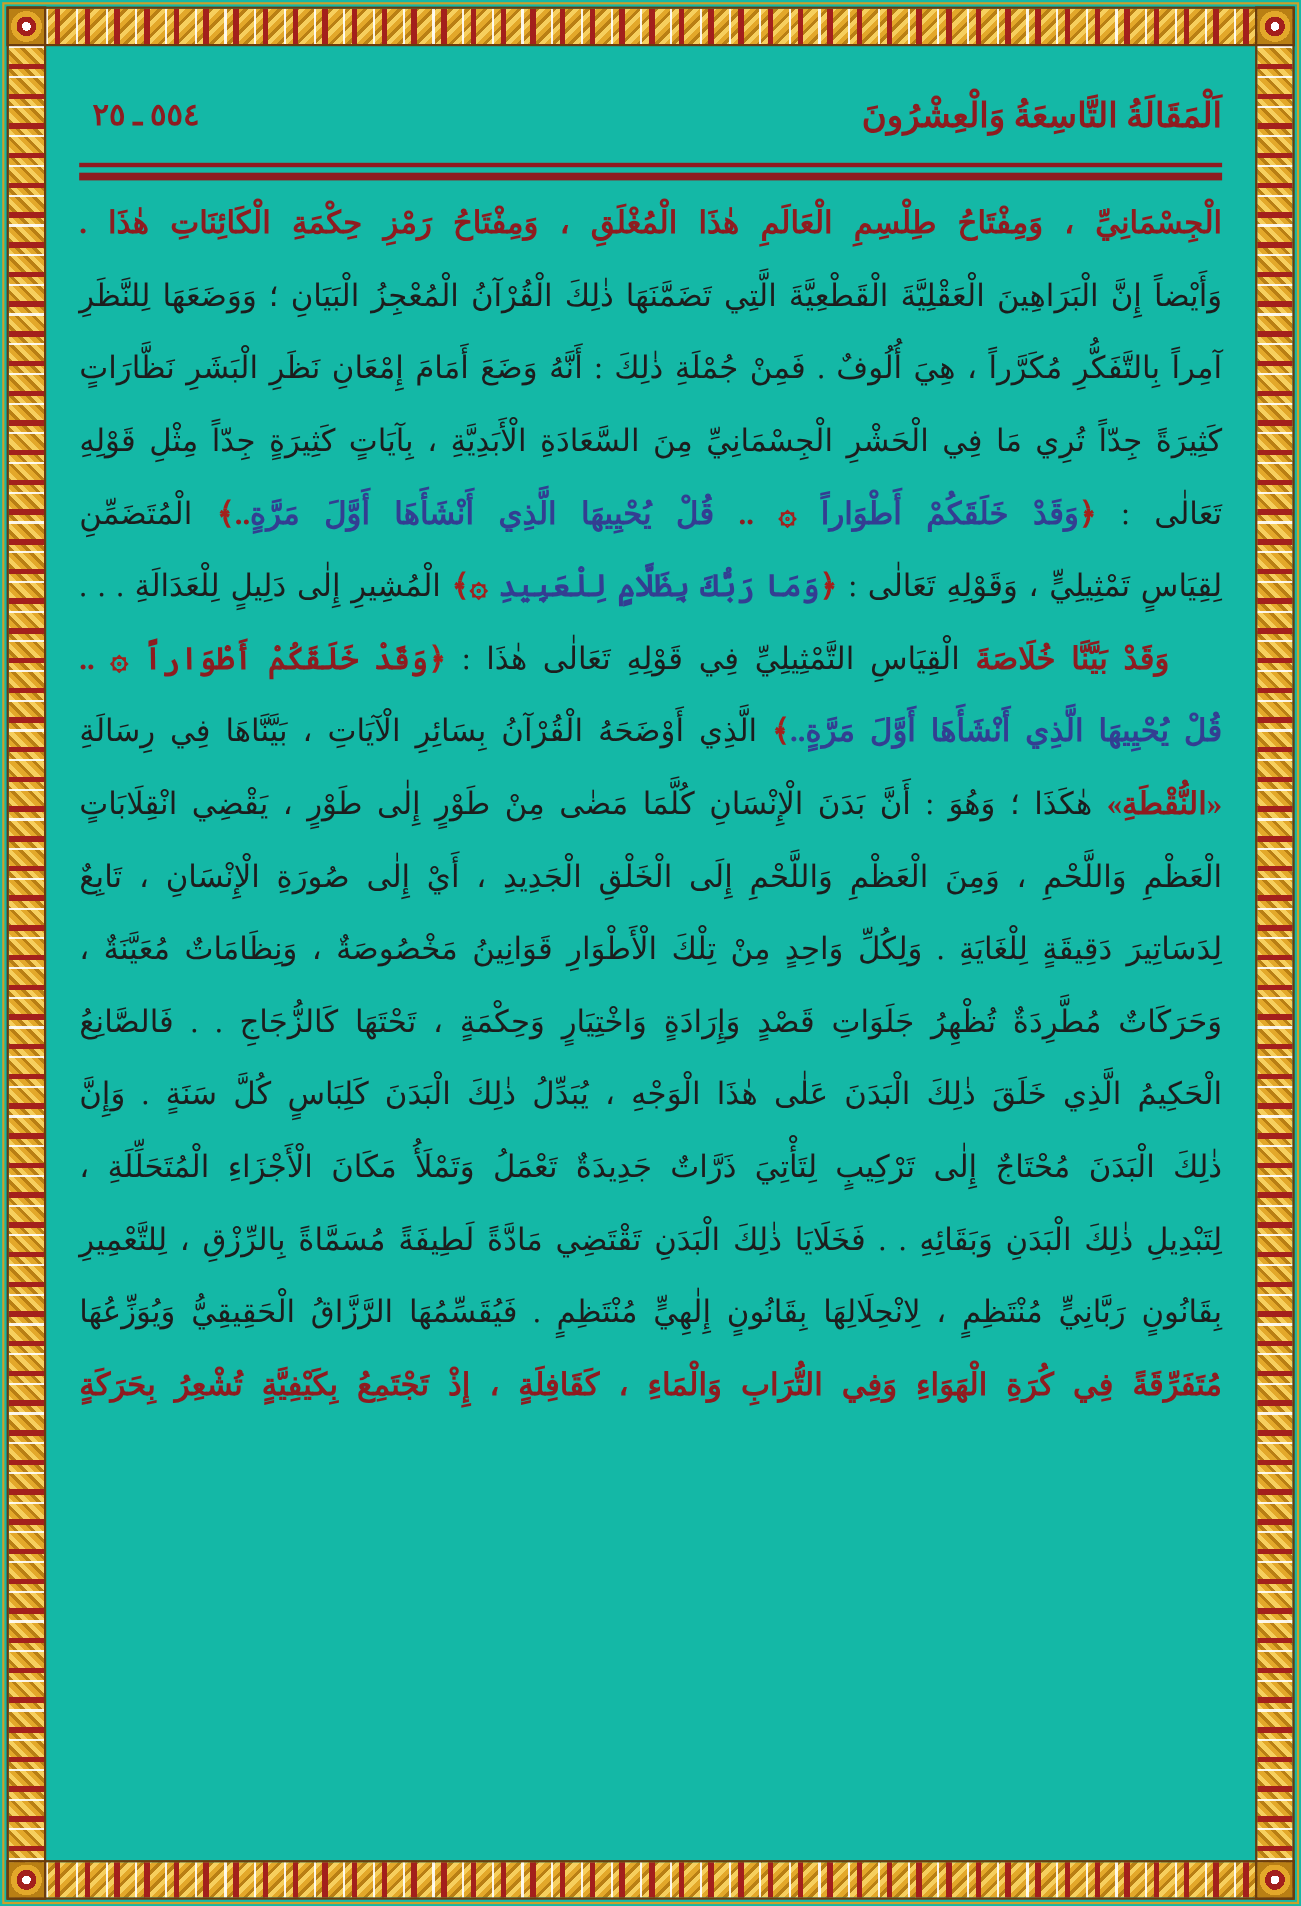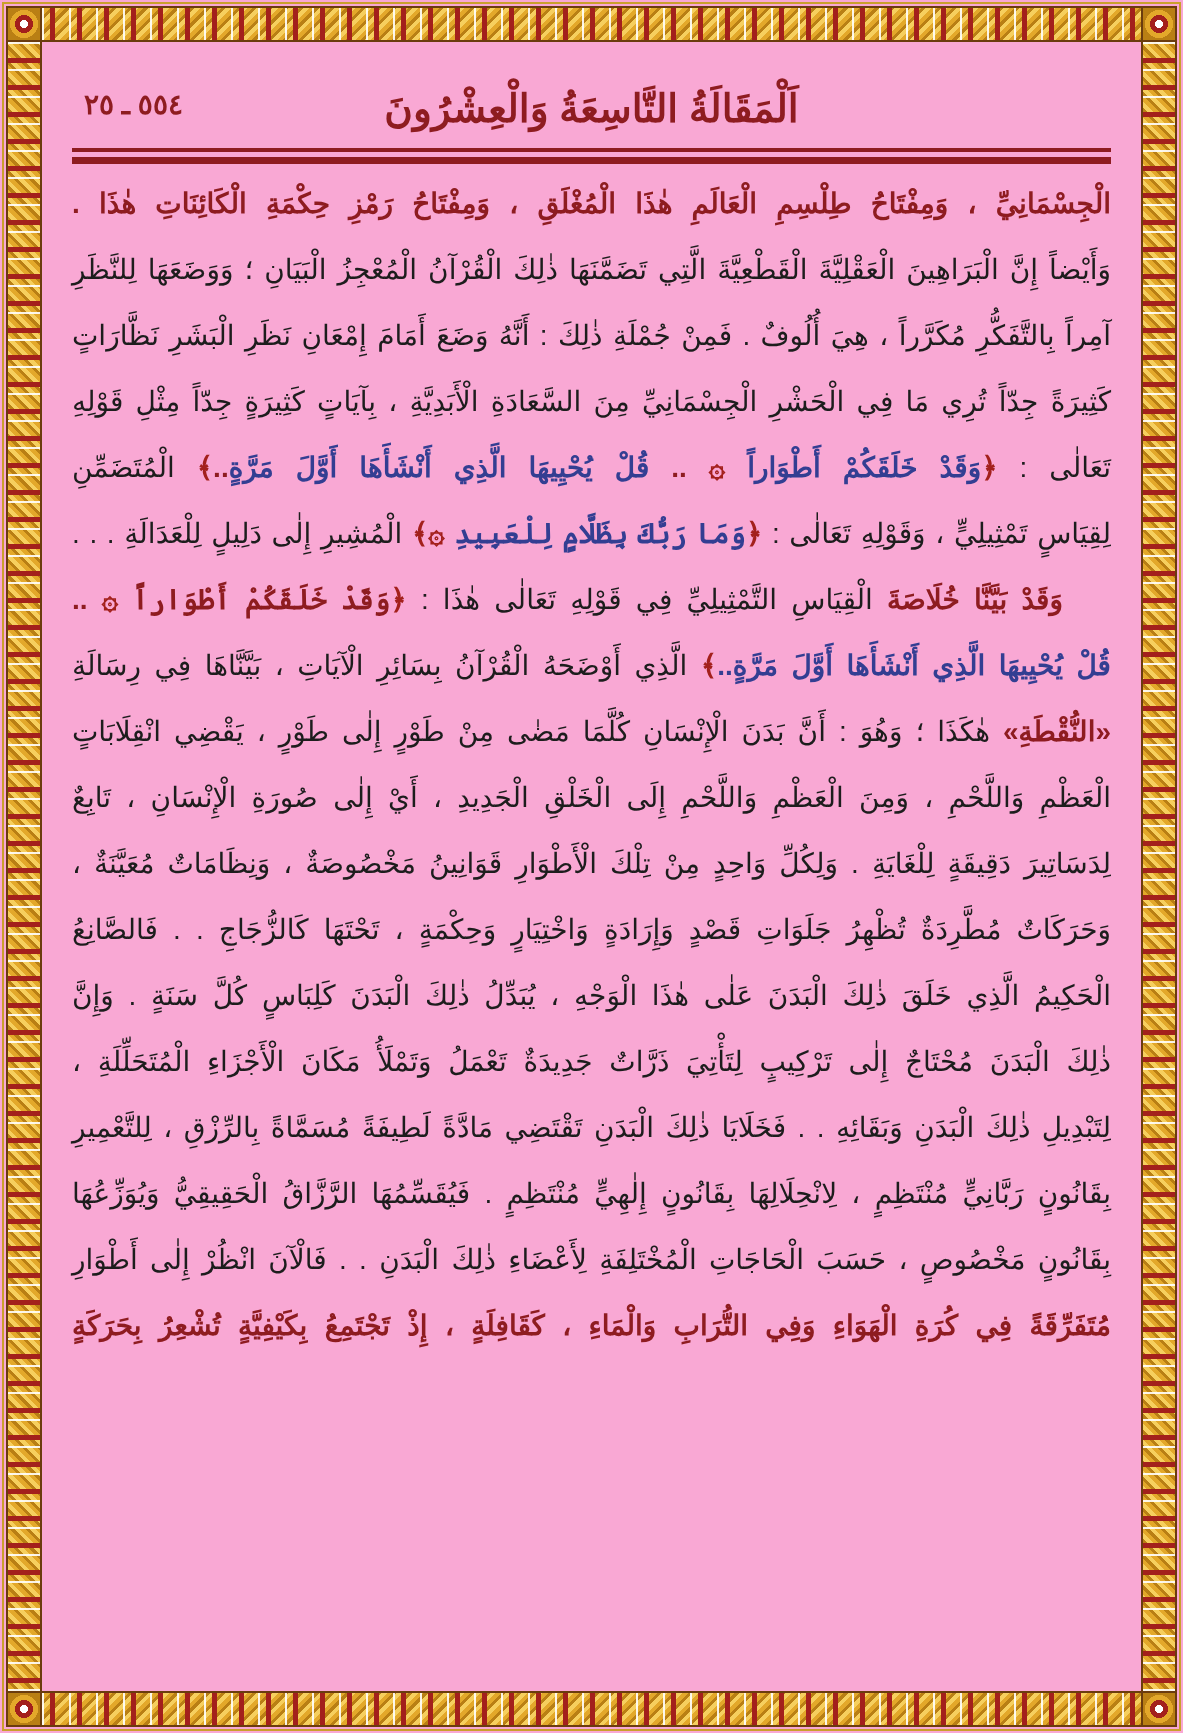--- a/index.html
+++ b/index.html
@@ -1,19 +1,19 @@
 <!DOCTYPE html>
 <html lang="ar" dir="rtl"><head>
 <meta charset="utf-8">
 <style>
   html,body{margin:0;padding:0;background:#efece5;}
   .page{
     position:relative;width:1183px;height:1733px;margin:0 auto;
-    background:#f9a8d4;overflow:hidden;
-    font-family:Liberation Sans, sans-serif;
+    background:#14b8a6;overflow:hidden;
+    font-family:Liberation Serif, serif;
   }
   
   .outer-line{position:absolute;inset:2px;border:2px solid #caa02c;pointer-events:none;}
   .b-strip{position:absolute;border:2px solid #6b3c0e;box-sizing:border-box;}
   .b-top,.b-bottom{
     left:6px;right:6px;height:36px;
     background:
       repeating-linear-gradient(90deg, transparent 0 7px, rgba(255,255,255,.9) 7px 9px, transparent 9px 15px, #a3201c 15px 20px, transparent 20px 27px),
       repeating-linear-gradient(135deg, #f6cf5e 0 4px, #e3a82a 4px 8px, #b97f14 8px 11px);
   }
@@ -34,21 +34,21 @@
   .c-bl{bottom:6px;left:6px;} .c-br{bottom:6px;right:6px;}
 
   
   .content{position:absolute;top:76px;left:72px;right:72px;bottom:56px;}
   .header{position:relative;height:64px;}
   .page-num{
     position:absolute;top:12px;left:auto;right:auto;inset-inline-start:auto;inset-inline-end:12px;
     font-size:28px;font-weight:bold;color:#8e1c20;letter-spacing:1px;
   }
   .title{
-    text-align:center;padding-top:10px;font-size:39px;font-weight:bold;color:#8e1c20;
+    padding-top:10px;font-size:31px;font-weight:bold;color:#8e1c20;
   }
   .rule{height:16px;border-top:4px solid #8e1c20;border-bottom:7px solid #8e1c20;box-sizing:border-box;margin-top:8px;}
   .body-text{padding-top:16px;direction:rtl;}
   .line{
     height:66px;line-height:48px;font-size:28px;
     text-align:justify;text-align-last:justify;text-justify:inter-word;
     overflow:visible;white-space:normal;color:#1d1d1d;
   }
   .line.indent{padding-right:48px;}
   .seg-k{color:#1d1d1d;}
@@ -87,18 +87,17 @@
         <div class="line indent"><span class="seg-r">وَقَدْ بَيَّنَّا خُلَاصَةَ </span><span class="seg-k">الْقِيَاسِ التَّمْثِيلِيِّ فِي قَوْلِهِ تَعَالٰى هٰذَا : </span><span class="seg-o">﴿</span><span class="seg-r">وَقَدْ خَلَقَكُمْ أَطْوَاراً </span><span class="seg-o">۞</span><span class="seg-r"> ..</span></div>
         <div class="line"><span class="seg-b">قُلْ يُحْيِيهَا الَّذِي أَنْشَأَهَا أَوَّلَ مَرَّةٍ..</span><span class="seg-o">﴾</span><span class="seg-k"> الَّذِي أَوْضَحَهُ الْقُرْآنُ بِسَائِرِ الْآيَاتِ ، بَيَّنَّاهَا فِي رِسَالَةِ</span></div>
         <div class="line"><span class="seg-r">«النُّقْطَةِ»</span><span class="seg-k"> هٰكَذَا ؛ وَهُوَ : أَنَّ بَدَنَ الْإِنْسَانِ كُلَّمَا مَضٰى مِنْ طَوْرٍ إِلٰى طَوْرٍ ، يَقْضِي انْقِلَابَاتٍ</span></div>
         <div class="line"><span class="seg-k">الْعَظْمِ وَاللَّحْمِ ، وَمِنَ الْعَظْمِ وَاللَّحْمِ إِلَى الْخَلْقِ الْجَدِيدِ ، أَيْ إِلٰى صُورَةِ الْإِنْسَانِ ، تَابِعٌ</span></div>
         <div class="line"><span class="seg-k">لِدَسَاتِيرَ دَقِيقَةٍ لِلْغَايَةِ . وَلِكُلِّ وَاحِدٍ مِنْ تِلْكَ الْأَطْوَارِ قَوَانِينُ مَخْصُوصَةٌ ، وَنِظَامَاتٌ مُعَيَّنَةٌ ،</span></div>
         <div class="line"><span class="seg-k">وَحَرَكَاتٌ مُطَّرِدَةٌ تُظْهِرُ جَلَوَاتِ قَصْدٍ وَإِرَادَةٍ وَاخْتِيَارٍ وَحِكْمَةٍ ، تَحْتَهَا كَالزُّجَاجِ . . فَالصَّانِعُ</span></div>
         <div class="line"><span class="seg-k">الْحَكِيمُ الَّذِي خَلَقَ ذٰلِكَ الْبَدَنَ عَلٰى هٰذَا الْوَجْهِ ، يُبَدِّلُ ذٰلِكَ الْبَدَنَ كَلِبَاسٍ كُلَّ سَنَةٍ . وَإِنَّ</span></div>
         <div class="line"><span class="seg-k">ذٰلِكَ الْبَدَنَ مُحْتَاجٌ إِلٰى تَرْكِيبٍ لِتَأْتِيَ ذَرَّاتٌ جَدِيدَةٌ تَعْمَلُ وَتَمْلَأُ مَكَانَ الْأَجْزَاءِ الْمُتَحَلِّلَةِ ،</span></div>
         <div class="line"><span class="seg-k">لِتَبْدِيلِ ذٰلِكَ الْبَدَنِ وَبَقَائِهِ . . فَخَلَايَا ذٰلِكَ الْبَدَنِ تَقْتَضِي مَادَّةً لَطِيفَةً مُسَمَّاةً بِالرِّزْقِ ، لِلتَّعْمِيرِ</span></div>
         <div class="line"><span class="seg-k">بِقَانُونٍ رَبَّانِيٍّ مُنْتَظِمٍ ، لِانْحِلَالِهَا بِقَانُونٍ إِلٰهِيٍّ مُنْتَظِمٍ . فَيُقَسِّمُهَا الرَّزَّاقُ الْحَقِيقِيُّ وَيُوَزِّعُهَا</span></div>
-        <div class="line"><span class="seg-k">بِقَانُونٍ مَخْصُوصٍ ، حَسَبَ الْحَاجَاتِ الْمُخْتَلِفَةِ لِأَعْضَاءِ ذٰلِكَ الْبَدَنِ . . فَالْآنَ انْظُرْ إِلٰى أَطْوَارِ</span></div>
         <div class="line"><span class="seg-r">مُتَفَرِّقَةً فِي كُرَةِ الْهَوَاءِ وَفِي التُّرَابِ وَالْمَاءِ ، كَقَافِلَةٍ ، إِذْ تَجْتَمِعُ بِكَيْفِيَّةٍ تُشْعِرُ بِحَرَكَةٍ</span></div>
       </div>
   </div>
 
 </div>
 
 </body></html>

